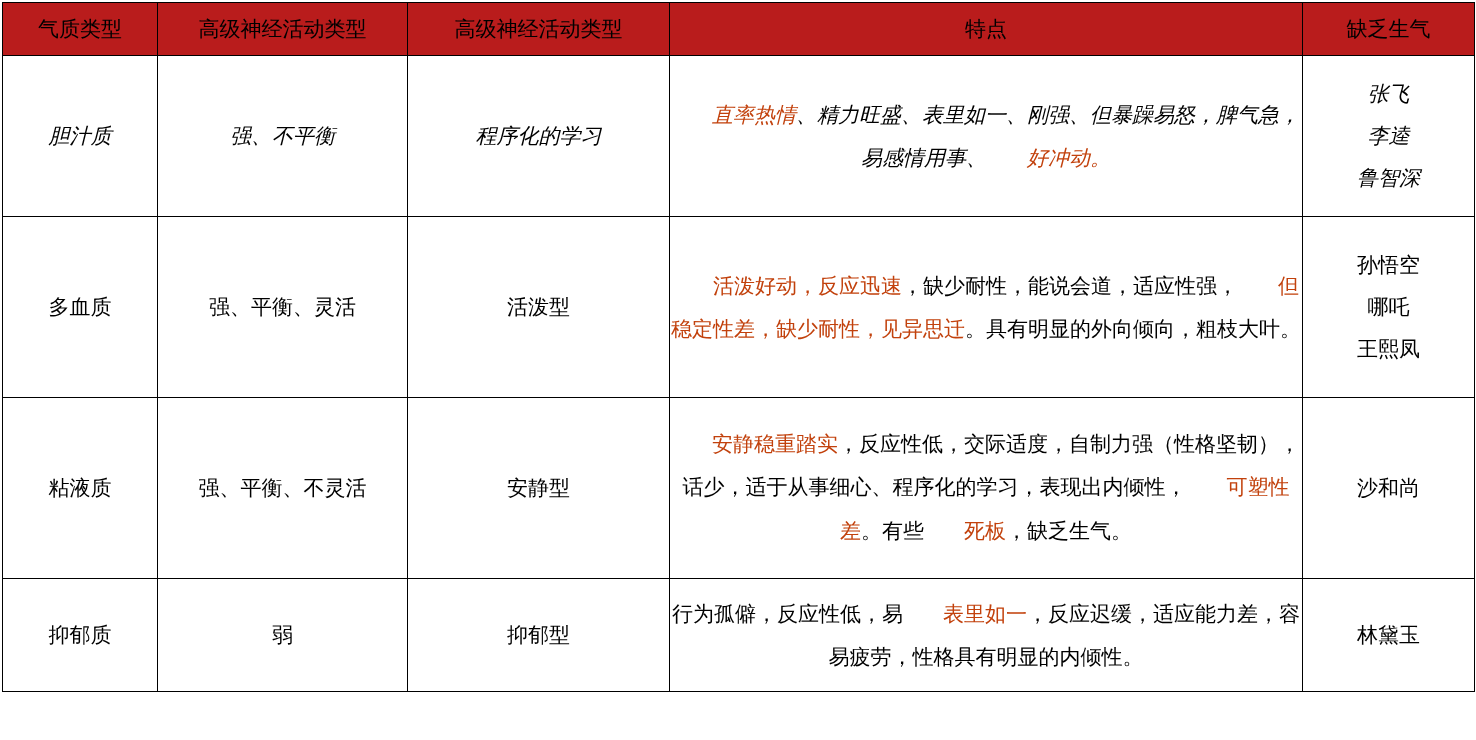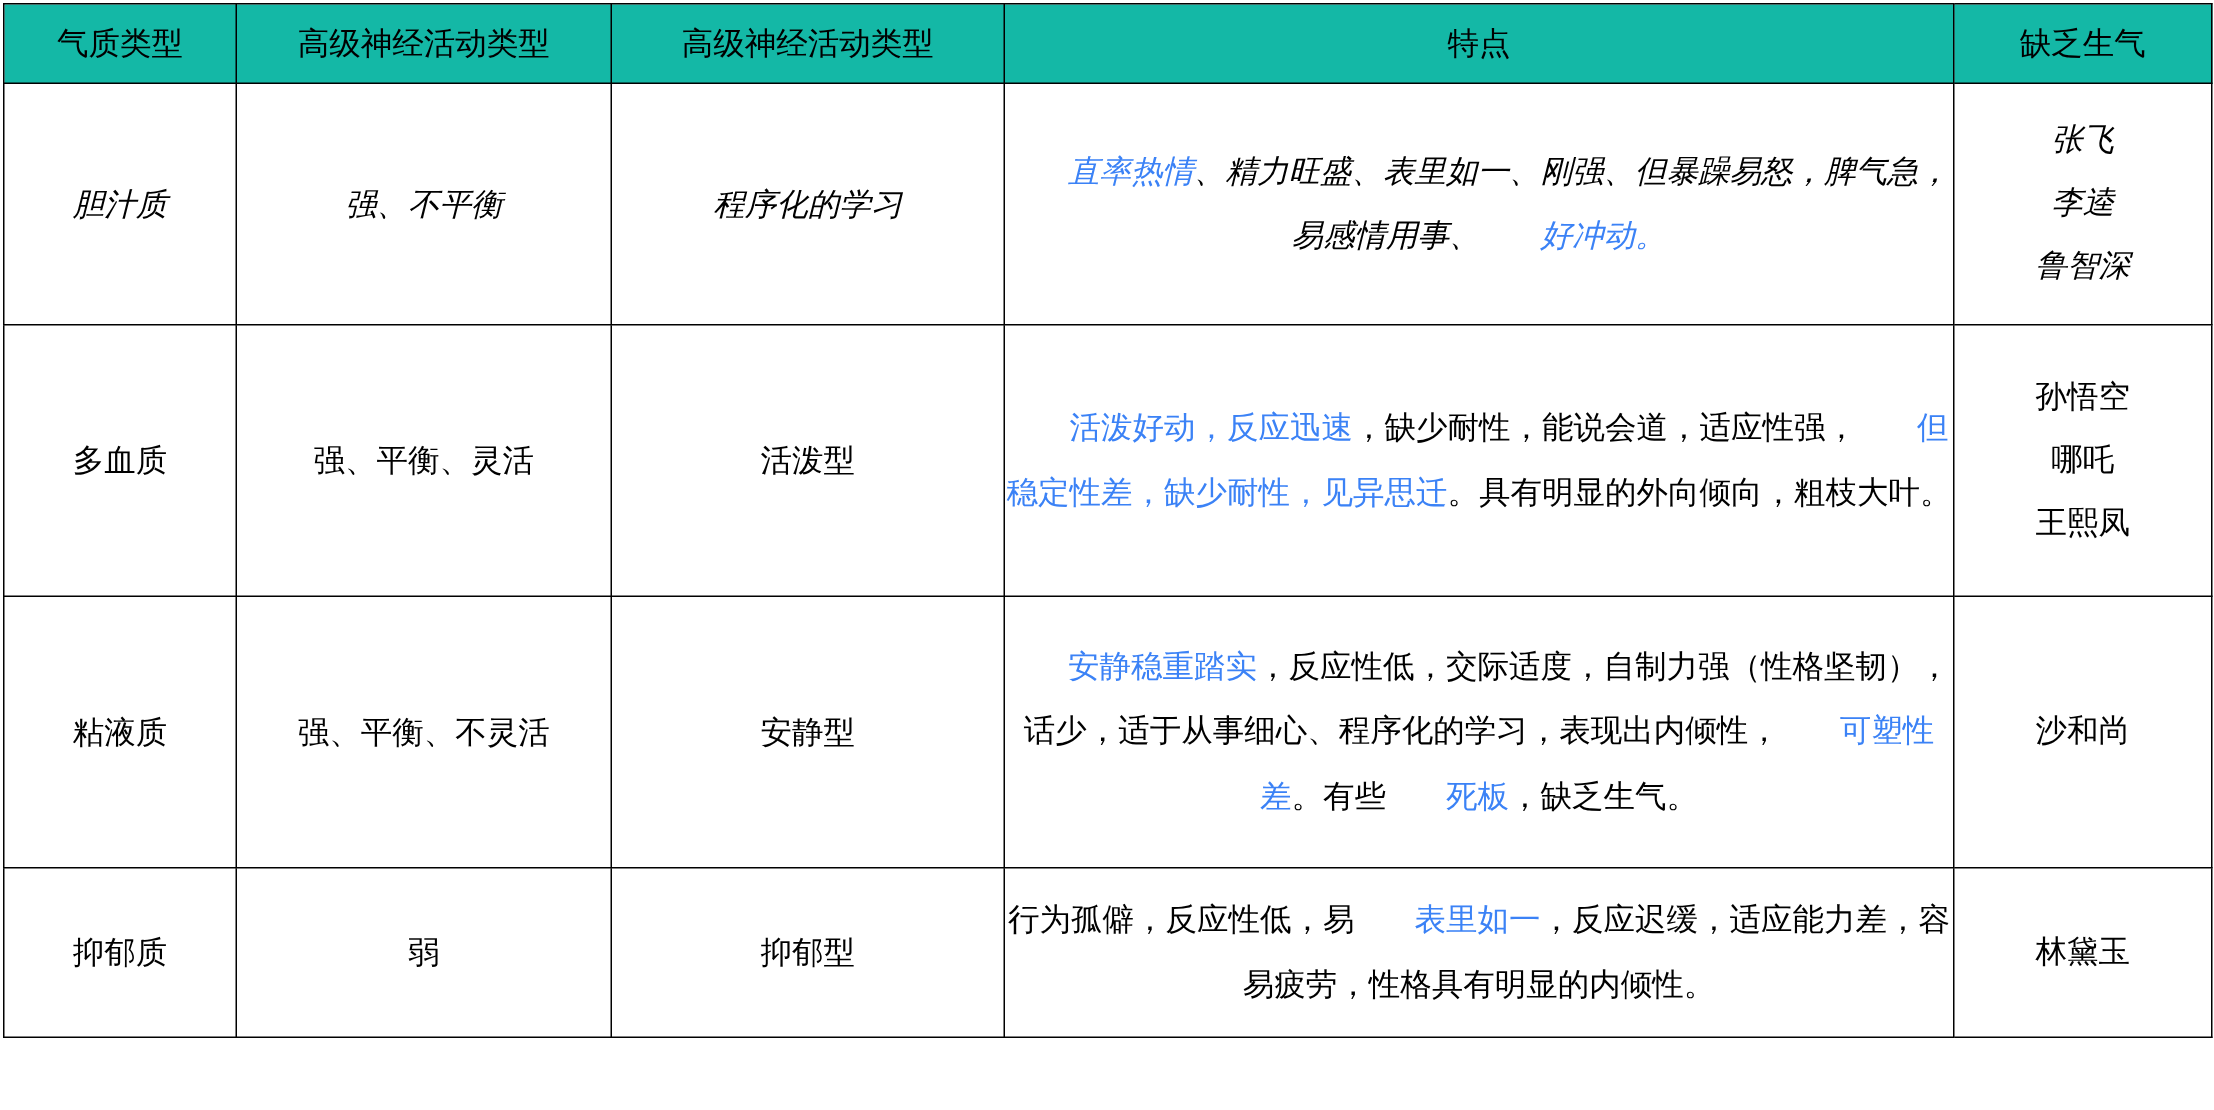--- a/index.html
+++ b/index.html
@@ -22,21 +22,21 @@
   }
   #temperament-table td, #temperament-table th {
     border: 1px solid #000000;
     padding: 0;
     vertical-align: middle;
     text-align: center;
     font-weight: normal;
     font-size: 21px;
   }
   thead th {
-    background: #14b8a6;
+    background: #b91c1c;
     height: 52px;
     font-size: 22px;
   }
   .col-type    { width: 155px; }
   .col-process { width: 250px; }
   .col-kind    { width: 262px; }
   .col-feature { width: 633px; }
   .col-person  { width: 172px; }
 
   td.cell-type, td.cell-process, td.cell-kind {
@@ -46,24 +46,24 @@
     text-align: left;
     padding: 10px 12px 10px 14px;
     line-height: 2.05;
     font-size: 21px;
   }
   td.cell-person {
     font-size: 22px;
     line-height: 2.0;
   }
   .person-line { display: block; }
-  .hl { color: #3b82f6; margin-left: 40px; }
+  .hl { color: #c2410c; margin-left: 40px; }
   .row-choleric   td { height: 160px; font-style: italic; }
   .row-sanguine   td { height: 180px; }
-  .row-phlegmatic td { height: 180px; }
+  .row-phlegmatic td { height: 180px; font-family: Liberation Serif, serif; }
   .row-melancholic td { height: 112px; }
 </style>
 </head>
 <body>
 
 <table id="temperament-table">
   <colgroup>
     <col class="col-type">
     <col class="col-process">
     <col class="col-kind">

